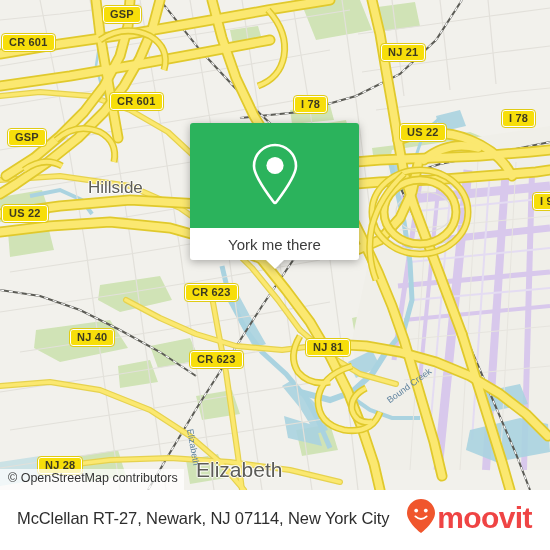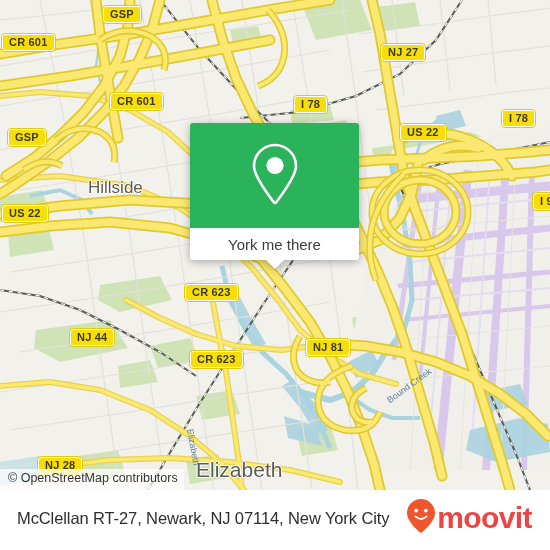--- a/index.html
+++ b/index.html
@@ -432,30 +432,30 @@
     </svg>
 
     <div class="map-label label-city" style="left:88px; top:178px;">Hillside</div>
     <div class="map-label label-city big" style="left:196px; top:458px;">Elizabeth</div>
 
     <div class="map-label label-water" style="left:388px; top:396px; transform: rotate(-36deg); transform-origin: left center;">Bound Creek</div>
     <div class="map-label label-water" style="left:190px; top:424px; transform: rotate(80deg); transform-origin: left center;">Elizabeth</div>
 
     <div class="shield" style="left:103px; top:6px;">GSP</div>
     <div class="shield" style="left:2px; top:34px;">CR 601</div>
-    <div class="shield" style="left:381px; top:44px;">NJ 27</div>
+    <div class="shield" style="left:381px; top:44px;">NJ 21</div>
     <div class="shield" style="left:110px; top:93px;">CR 601</div>
     <div class="shield" style="left:294px; top:96px;">I 78</div>
     <div class="shield" style="left:400px; top:124px;">US 22</div>
     <div class="shield" style="left:502px; top:110px;">I 78</div>
     <div class="shield" style="left:8px; top:129px;">GSP</div>
     <div class="shield" style="left:2px; top:205px;">US 22</div>
     <div class="shield" style="left:533px; top:193px;">I 9</div>
     <div class="shield" style="left:185px; top:284px;">CR 623</div>
-    <div class="shield" style="left:70px; top:329px;">NJ 44</div>
+    <div class="shield" style="left:70px; top:329px;">NJ 40</div>
     <div class="shield" style="left:190px; top:351px;">CR 623</div>
     <div class="shield" style="left:306px; top:339px;">NJ 81</div>
     <div class="shield" style="left:38px; top:457px;">NJ 28</div>
 
     <div id="attribution">© OpenStreetMap contributors</div>
   </div>
 
   <div id="popup">
     <div id="popup-green">
       <span>

